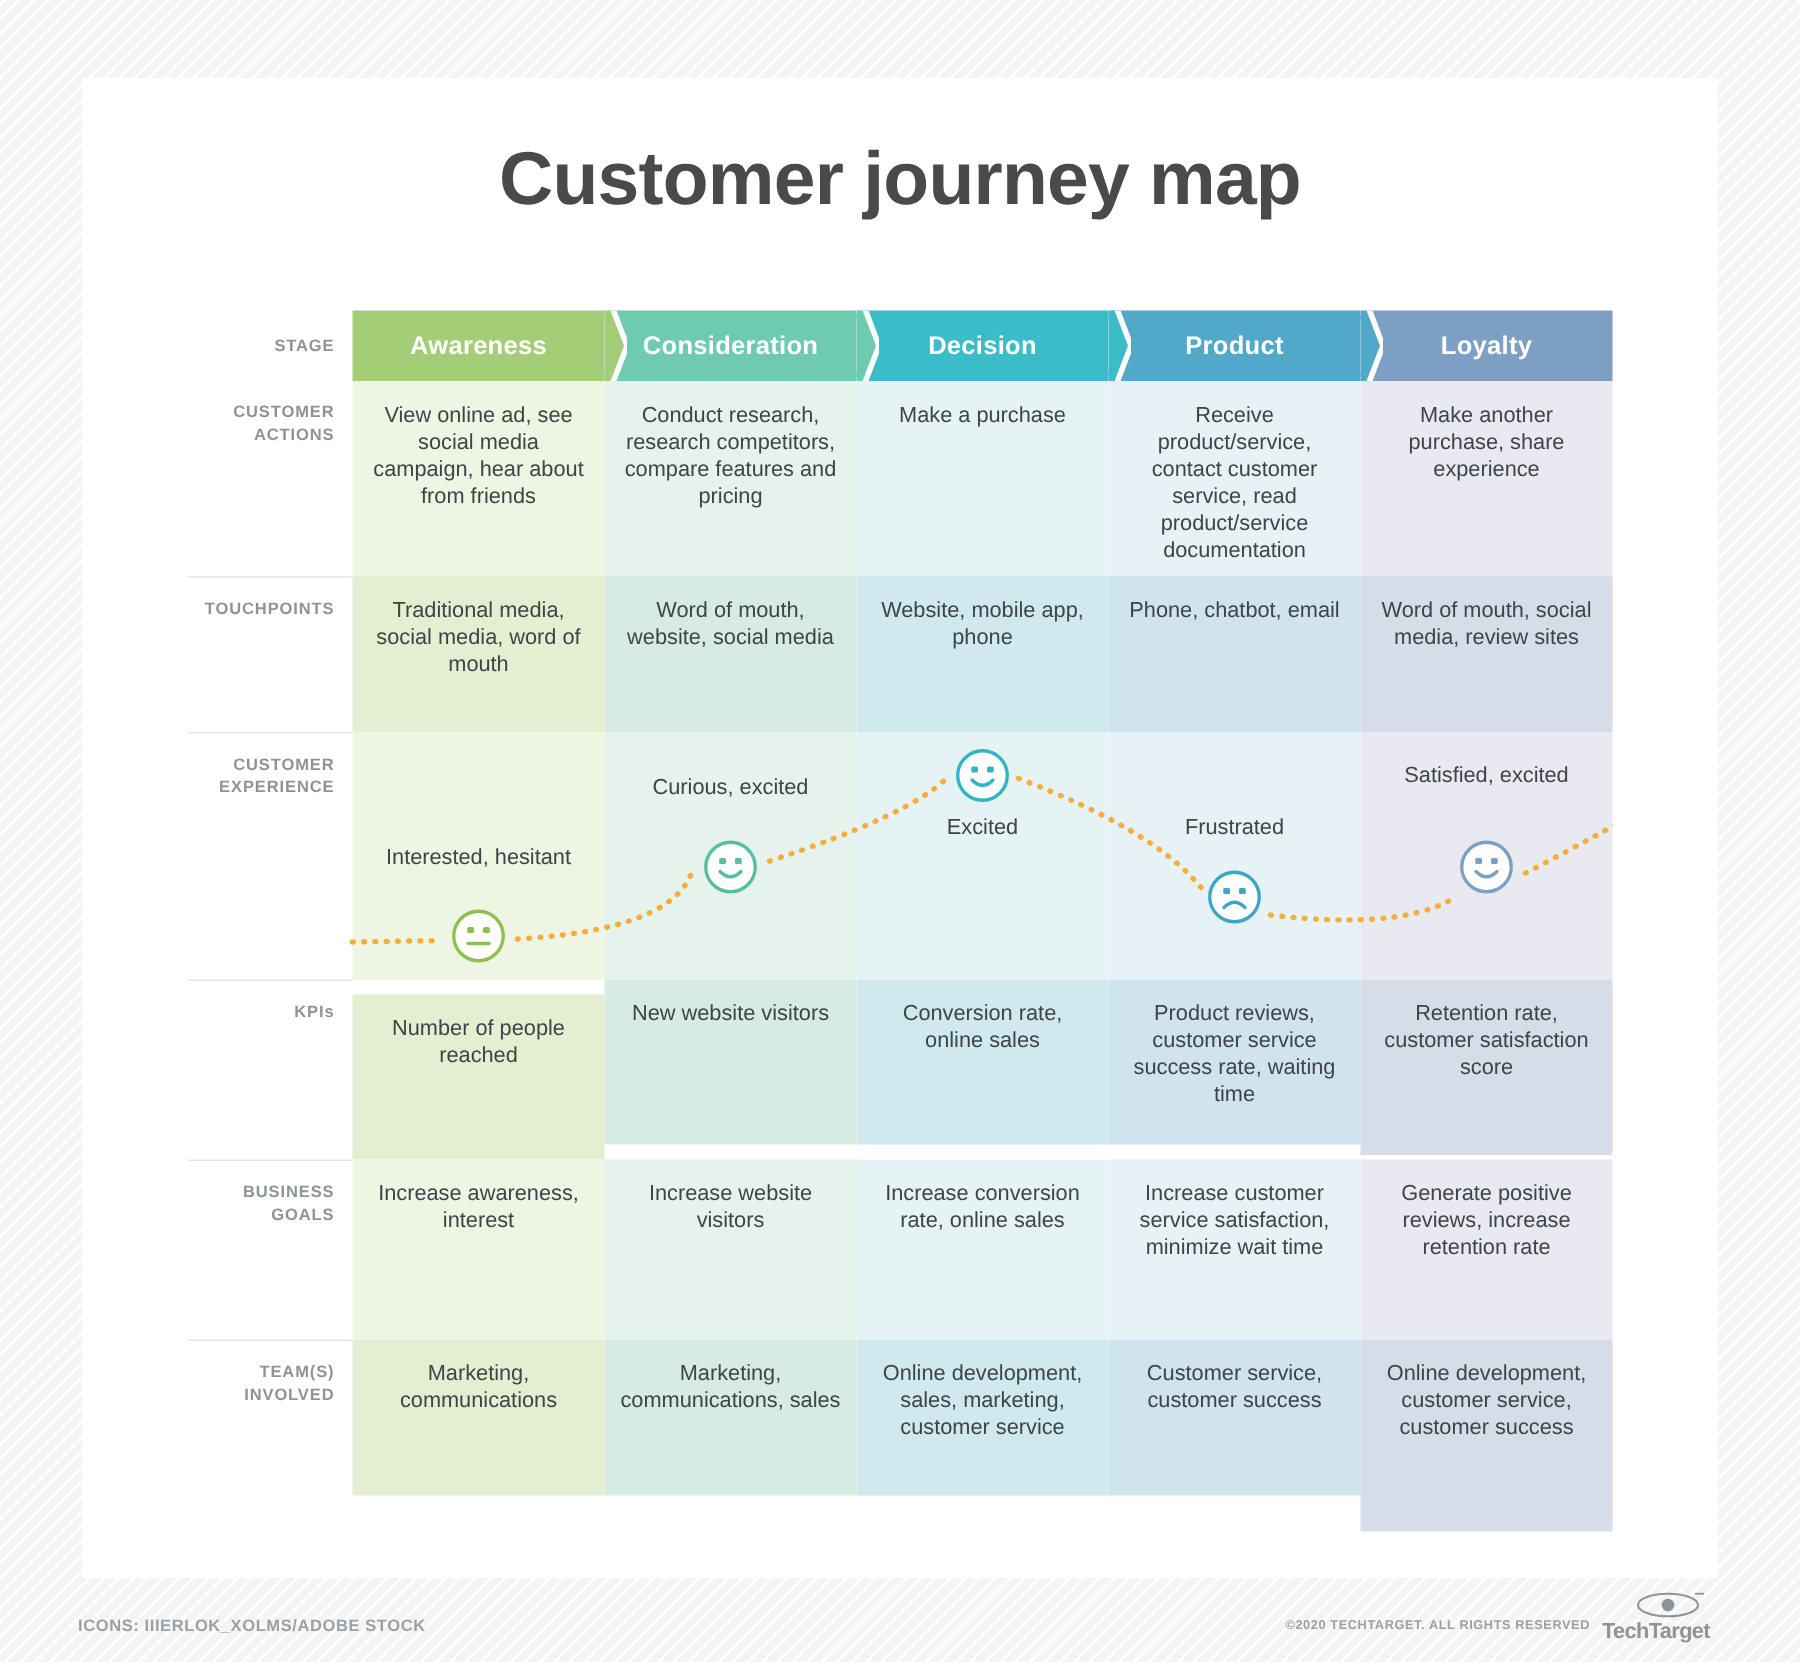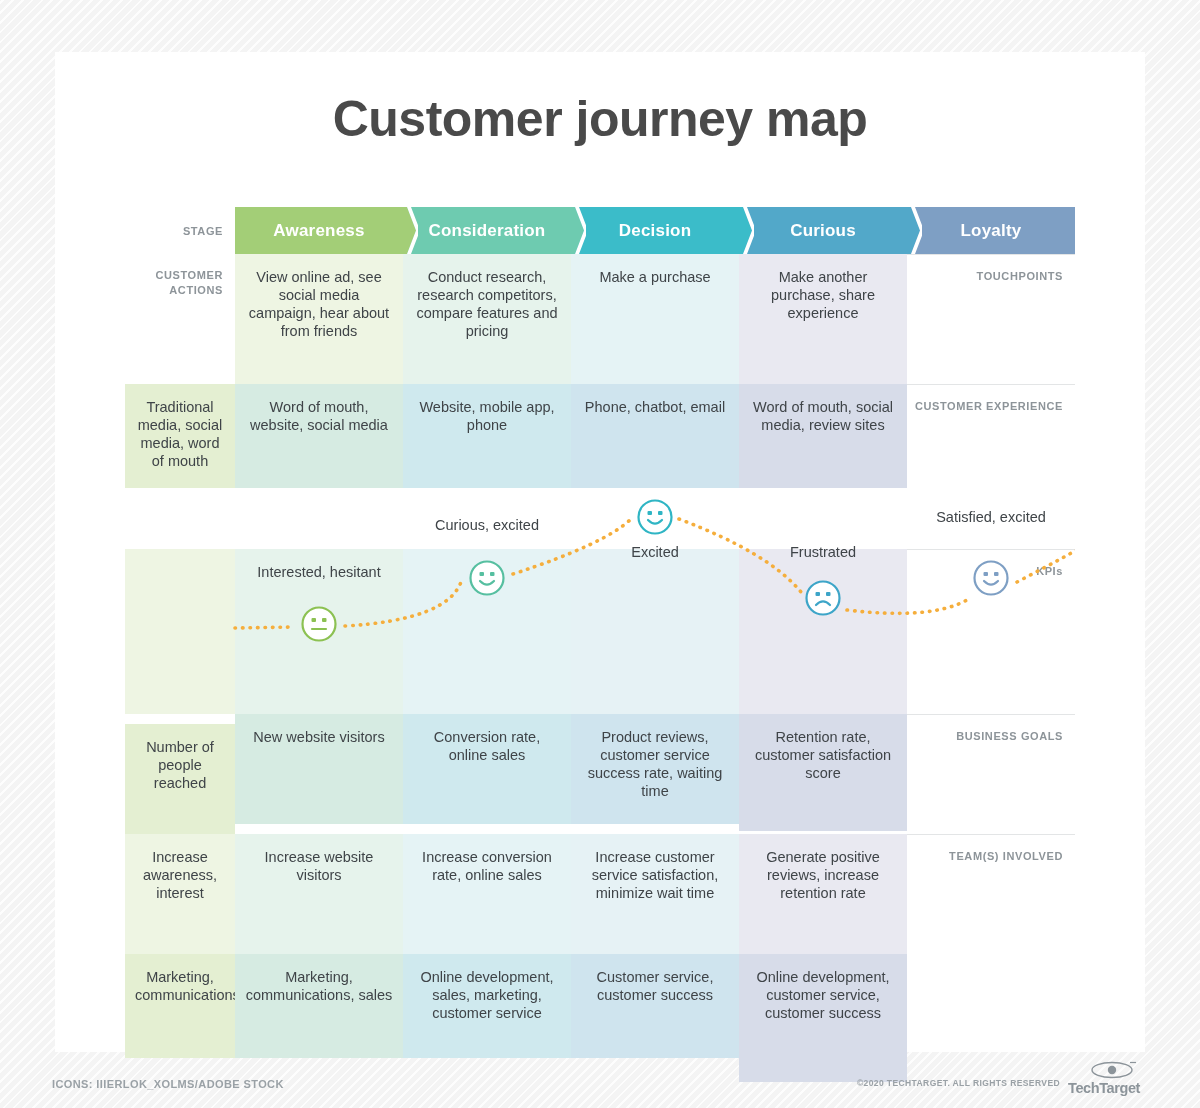--- a/index.html
+++ b/index.html
@@ -227,41 +227,42 @@
           <div class="notch"><svg viewBox="0 0 15 47" width="15" height="47" preserveAspectRatio="none">
               <path d="M0,0 L0,4 L9,23.5 L0,43 L0,47 L-1,47 L-1,0 Z" fill="#ffffff"></path>
               <path d="M0,0 L4,0 L13,23.5 L4,47 L0,47 L9,23.5 Z" fill="#ffffff"></path>
             </svg></div>
           <div class="notch-r"><svg viewBox="0 0 15 47" width="15" height="47" preserveAspectRatio="none">
               <path d="M0,0 L0,47 L4,47 L13,23.5 L4,0 Z" fill="#3bbcc9"></path>
               <path d="M4,0 L13,23.5 L4,47 L8,47 L17,23.5 L8,0 Z" fill="#ffffff"></path>
             </svg></div>
         </div>
         <div class="stage-head" style="background: rgb(82, 168, 201); z-index: 7;">
-          <span>Curious</span>
+          <span>Product</span>
           <div class="notch"><svg viewBox="0 0 15 47" width="15" height="47" preserveAspectRatio="none">
               <path d="M0,0 L0,4 L9,23.5 L0,43 L0,47 L-1,47 L-1,0 Z" fill="#ffffff"></path>
               <path d="M0,0 L4,0 L13,23.5 L4,47 L0,47 L9,23.5 Z" fill="#ffffff"></path>
             </svg></div>
           <div class="notch-r"><svg viewBox="0 0 15 47" width="15" height="47" preserveAspectRatio="none">
               <path d="M0,0 L0,47 L4,47 L13,23.5 L4,0 Z" fill="#52a8c9"></path>
               <path d="M4,0 L13,23.5 L4,47 L8,47 L17,23.5 L8,0 Z" fill="#ffffff"></path>
             </svg></div>
         </div>
         <div class="stage-head" style="background: rgb(126, 159, 196); z-index: 6;">
           <span>Loyalty</span>
           <div class="notch"><svg viewBox="0 0 15 47" width="15" height="47" preserveAspectRatio="none">
               <path d="M0,0 L0,4 L9,23.5 L0,43 L0,47 L-1,47 L-1,0 Z" fill="#ffffff"></path>
               <path d="M0,0 L4,0 L13,23.5 L4,47 L0,47 L9,23.5 Z" fill="#ffffff"></path>
             </svg></div>
         </div>
         <div class="row-label first" style="height: 130px;">CUSTOMER ACTIONS</div>
         <div class="cell" style="height: 130px; background: rgb(238, 245, 227);">View online ad, see social media campaign, hear about from friends</div>
         <div class="cell" style="height: 130px; background: rgb(230, 243, 236);">Conduct research, research competitors, compare features and pricing</div>
         <div class="cell" style="height: 130px; background: rgb(229, 243, 245);">Make a purchase</div>
+        <div class="cell" style="height: 130px; background: rgb(230, 242, 245);">Receive product/service, contact customer service, read product/service documentation</div>
         <div class="cell" style="height: 130px; background: rgb(233, 233, 241);">Make another purchase, share experience</div>
         <div class="row-label" style="height: 104px;">TOUCHPOINTS</div>
         <div class="cell" style="height: 104px; background: rgb(228, 239, 210);">Traditional media, social media, word of mouth</div>
         <div class="cell" style="height: 104px; background: rgb(214, 235, 226);">Word of mouth, website, social media</div>
         <div class="cell" style="height: 104px; background: rgb(207, 233, 238);">Website, mobile app, phone</div>
         <div class="cell" style="height: 104px; background: rgb(207, 228, 238);">Phone, chatbot, email</div>
         <div class="cell" style="height: 104px; background: rgb(215, 220, 233);">Word of mouth, social media, review sites</div>
         <div class="row-label" style="height: 165px;">CUSTOMER EXPERIENCE</div>
         <div class="cell exp" style="height: 165px; background: rgb(238, 245, 227);"></div>
         <div class="cell exp" style="height: 165px; background: rgb(230, 243, 236);"></div>

